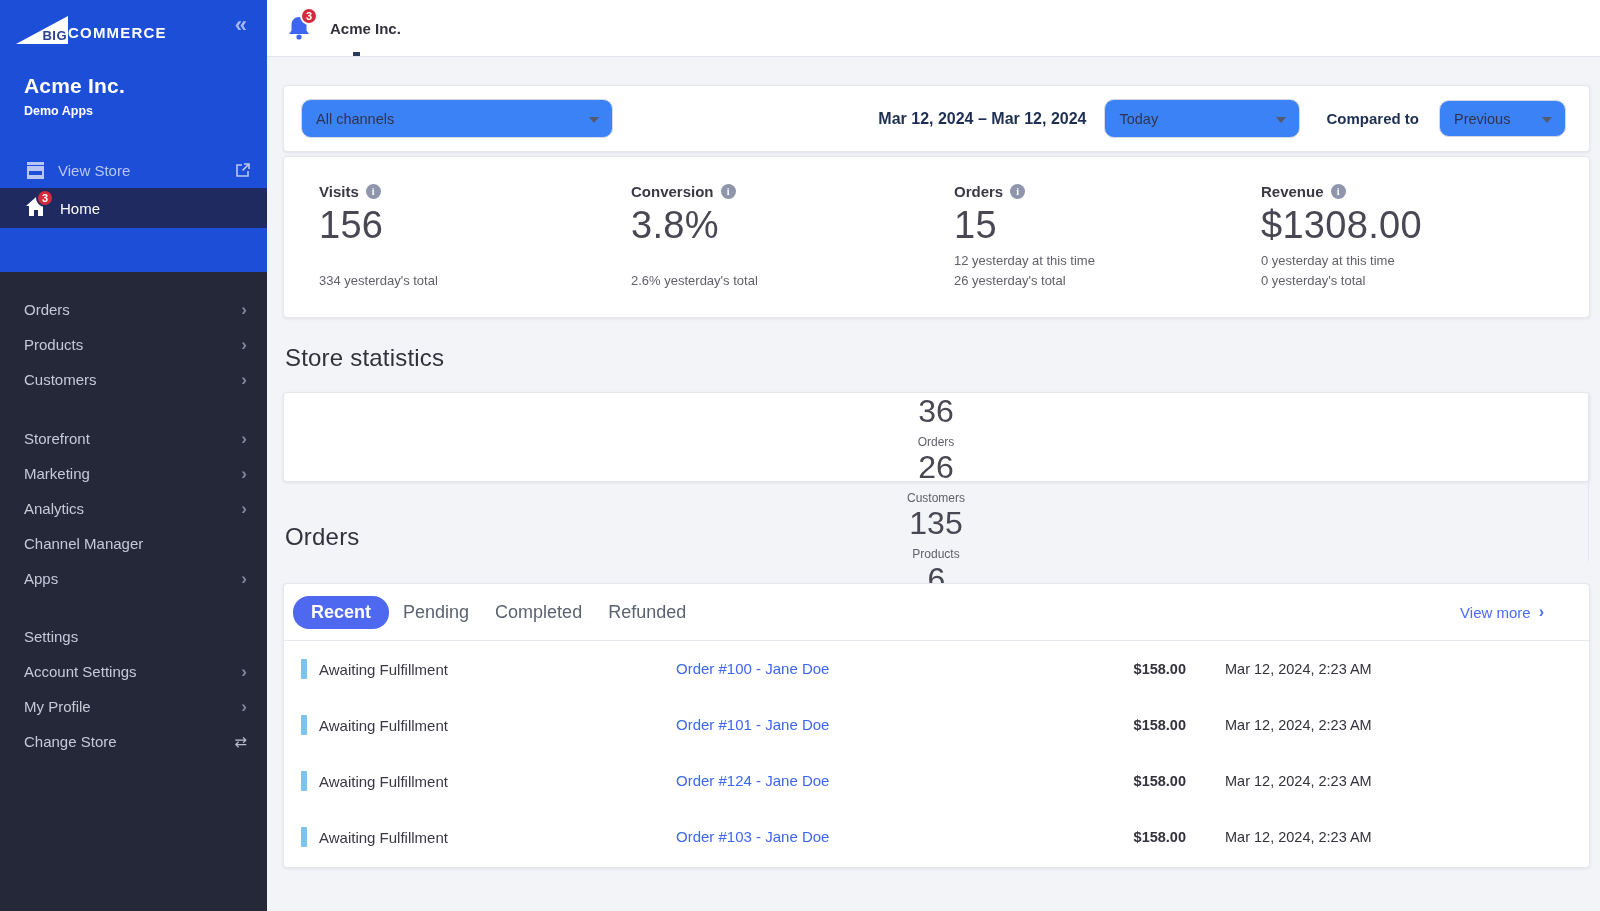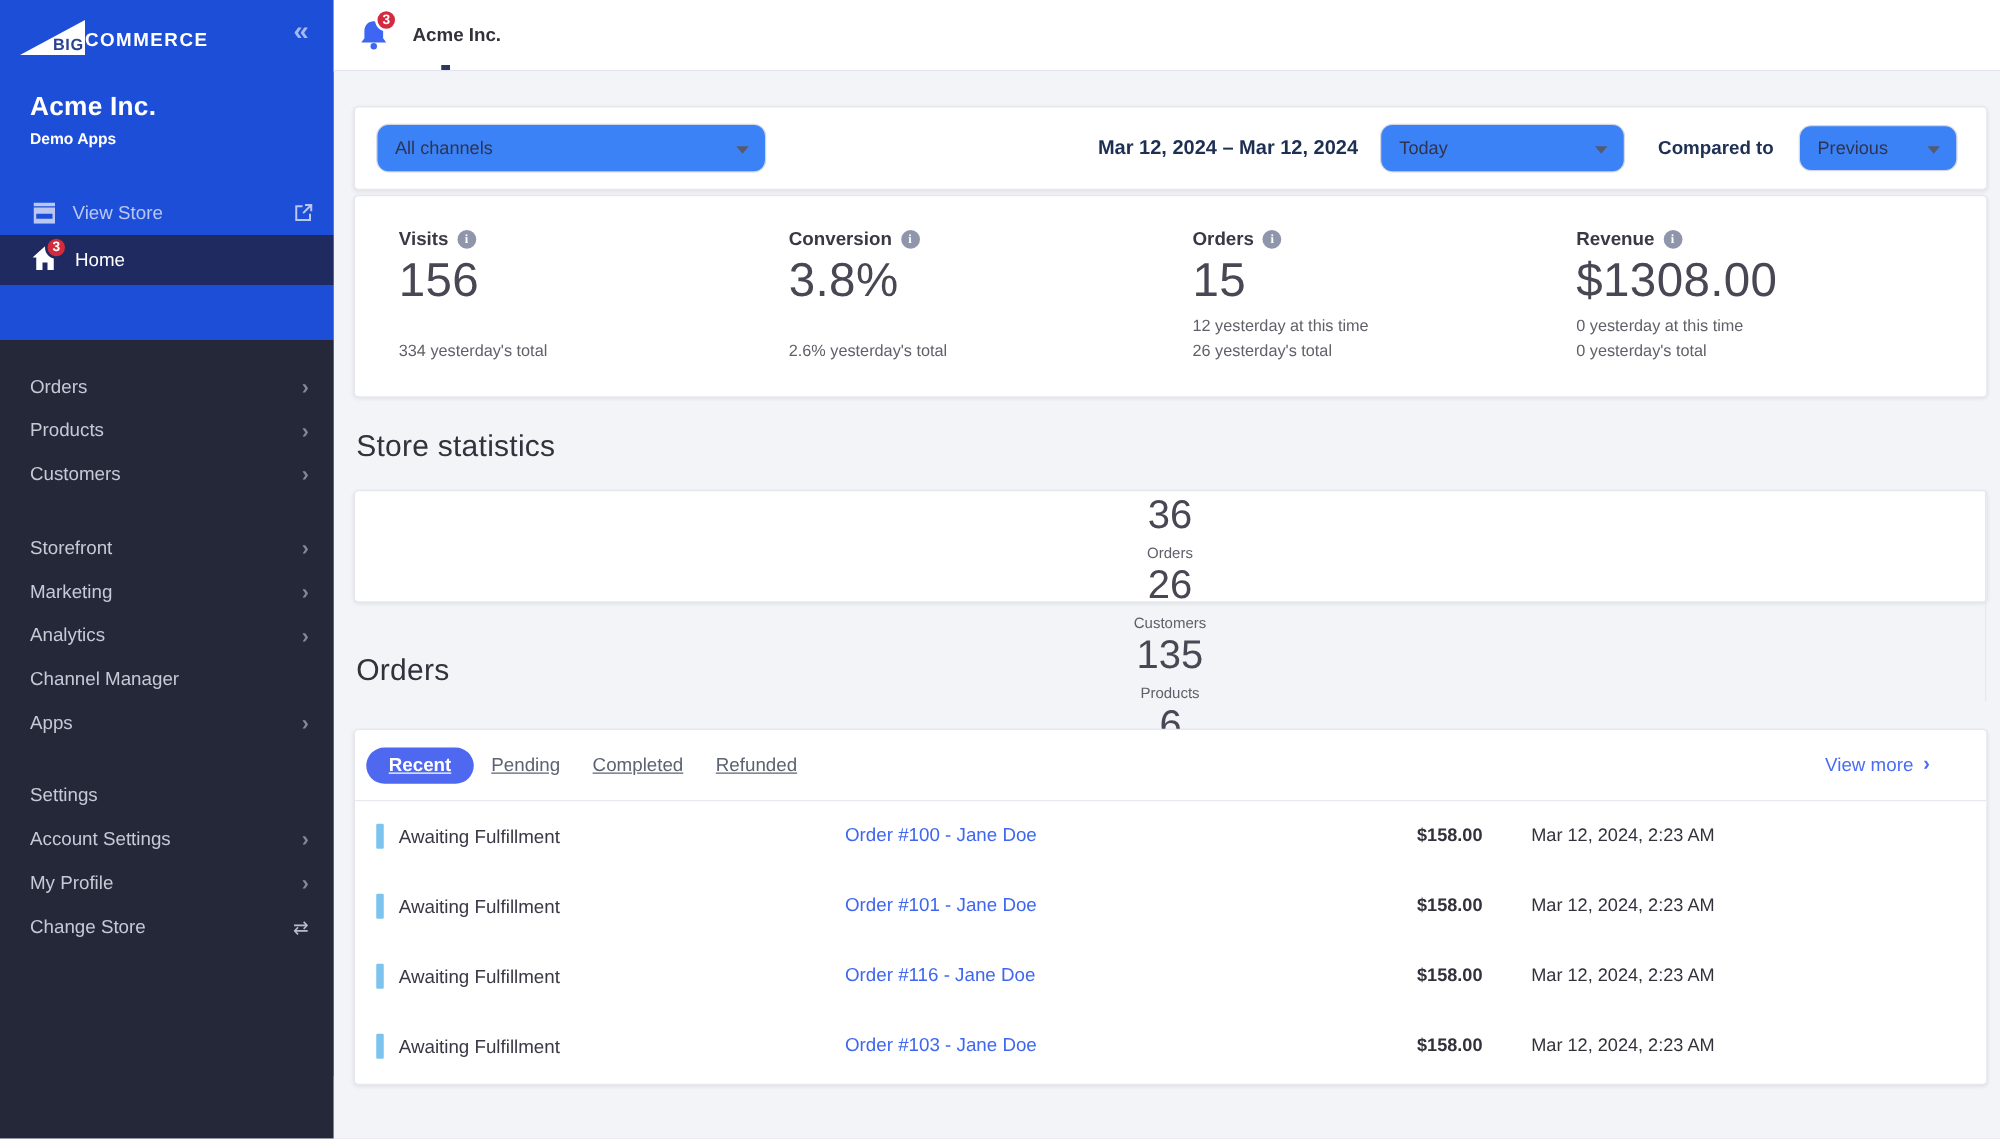--- a/index.html
+++ b/index.html
@@ -75,21 +75,21 @@
   .h-orders { top:466px; }
   
   .store-card { top:335px; height:90px; display:flex;flex-direction:column; }
   .stat-cell { flex:1; display:flex; flex-direction:column; align-items:center; justify-content:center; border-right:1px solid #e6e7ee; }
   .stat-cell:last-child { border-right:none; }
   .stat-value { font-size:32px; font-weight:300; color:#4a4754; }
   .stat-label { font-size:12px; color:#60606a; margin-top:5px; }
   
   .orders-card { top:526px; height:285px; }
   .tabs-row { height:57px; border-bottom:1px solid #e9eaf0; display:flex; align-items:center; padding:0 45px 0 9px; }
-  .tab { font-size:15px; color:#5c6370; padding:6px 13px; cursor:pointer;text-decoration:underline; }
+  .tab { font-size:18px; color:#5c6370; padding:6px 13px; cursor:pointer; }
   .tab.active { background:#4f68f0; color:#ffffff; border-radius:16px; padding:6px 18px; margin-right:1px; font-weight:bold; }
   .view-more { margin-left:auto; color:#4a6cf5; font-size:15px; cursor:pointer; display:flex; align-items:center; gap:8px; }
   .view-more .vm-chev { font-size:16px; font-weight:bold; }
   .order-row { position:relative; height:56px;padding-left:46px; }
   .o-status { position:absolute; left:17px; top:0; bottom:0; display:flex; align-items:center; gap:12px; }
   .o-bar { width:6px; height:20px; background:#7cc4ee; border-radius:1px; }
   .o-status-txt { font-size:15px; color:#3a3845; }
   .o-link { position:absolute; left:392px; top:0; line-height:56px; font-size:15px; color:#3f66f0; cursor:pointer; text-decoration:none; }
   .o-price { position:absolute; left:770px; width:132px; top:0; line-height:56px; text-align:right; font-size:14.5px; font-weight:bold; color:#33313b; }
   .o-date { position:absolute; left:941px; top:0; line-height:56px; font-size:14.5px; color:#33313b; }
@@ -325,21 +325,21 @@
           </span>
           <a class="o-link">Order #101 - Jane Doe</a>
           <span class="o-price">$158.00</span>
           <span class="o-date">Mar 12, 2024, 2:23 AM</span>
         </div>
         <div class="order-row">
           <span class="o-status">
             <span class="o-bar"></span>
             <span class="o-status-txt">Awaiting Fulfillment</span>
           </span>
-          <a class="o-link">Order #116 - Jane Doe</a>
+          <a class="o-link">Order #124 - Jane Doe</a>
           <span class="o-price">$158.00</span>
           <span class="o-date">Mar 12, 2024, 2:23 AM</span>
         </div>
         <div class="order-row">
           <span class="o-status">
             <span class="o-bar"></span>
             <span class="o-status-txt">Awaiting Fulfillment</span>
           </span>
           <a class="o-link">Order #103 - Jane Doe</a>
           <span class="o-price">$158.00</span>

